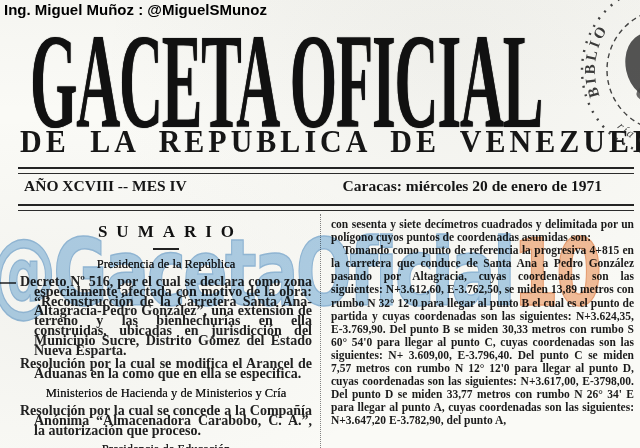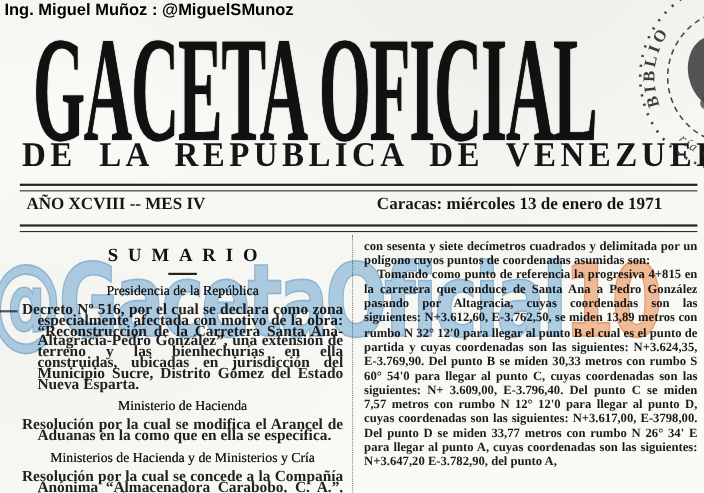--- a/index.html
+++ b/index.html
@@ -89,40 +89,39 @@
       </g>
     </g>
   </svg>
 
   <div class="masthead-subtitle">DE LA REPUBLICA DE VENEZUELA</div>
 
   <div class="rule rule-top"></div>
 
   <div class="dateline">
     <span>AÑO XCVIII -- MES IV</span>
-    <span>Caracas: miércoles 13 de enero de 1971</span>
+    <span>Caracas: miércoles 20 de enero de 1971</span>
   </div>
 
   <div class="rule rule-bottom"></div>
 
   <div class="cols">
 
     <div class="col-left">
       <div class="margin-dash"></div>
       <div class="sumario">SUMARIO</div>
       <div class="sumario-dash"></div>
 
       <div class="sec-heading">Presidencia de la República</div>
       <p class="sec-item">Decreto Nº 516, por el cual se declara como zona especialmente afectada con motivo de la obra: “Reconstrucción de la Carretera Santa Ana-Altagracia-Pedro González”, una extensión de terreno y las bienhechurías en ella construidas, ubicadas en jurisdicción del Municipio Sucre, Distrito Gómez del Estado Nueva Esparta.</p>
 
-      <div class="sec-heading">Ministerio de Hacienda</div>
       <p class="sec-item">Resolución por la cual se modifica el Arancel de Aduanas en la como que en ella se especifica.</p>
 
       <div class="sec-heading">Ministerios de Hacienda y de Ministerios y Cría</div>
-      <p class="sec-item">Resolución por la cual se concede a la Compañía Anónima “Almacenadora Carabobo, C. A.”, la autorización que solicita.</p>
+      <p class="sec-item">Resolución por la cual se concede a la Compañía Anónima “Almacenadora Carabobo, C. A.”, la autorización que proceso.</p>
 
       <div class="sec-heading">Presidencia de Educación</div>
       <p class="sec-item">Resolución por la cual se declara a la Universidad Central de Venezuela en proceso de reorganización.</p>
 
     </div>
 
     <div class="col-divider"></div>
 
     <div class="col-right">
       <p class="body-p">con sesenta y siete decímetros cuadrados y delimitada por un polígono cuyos puntos de coordenadas asumidas son:</p>

